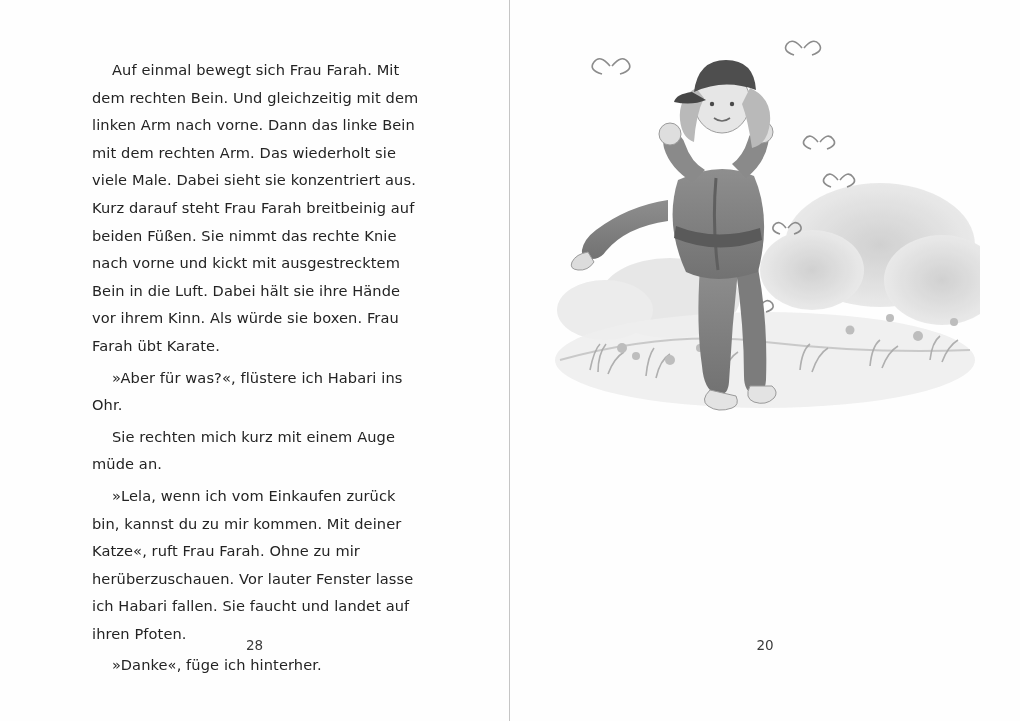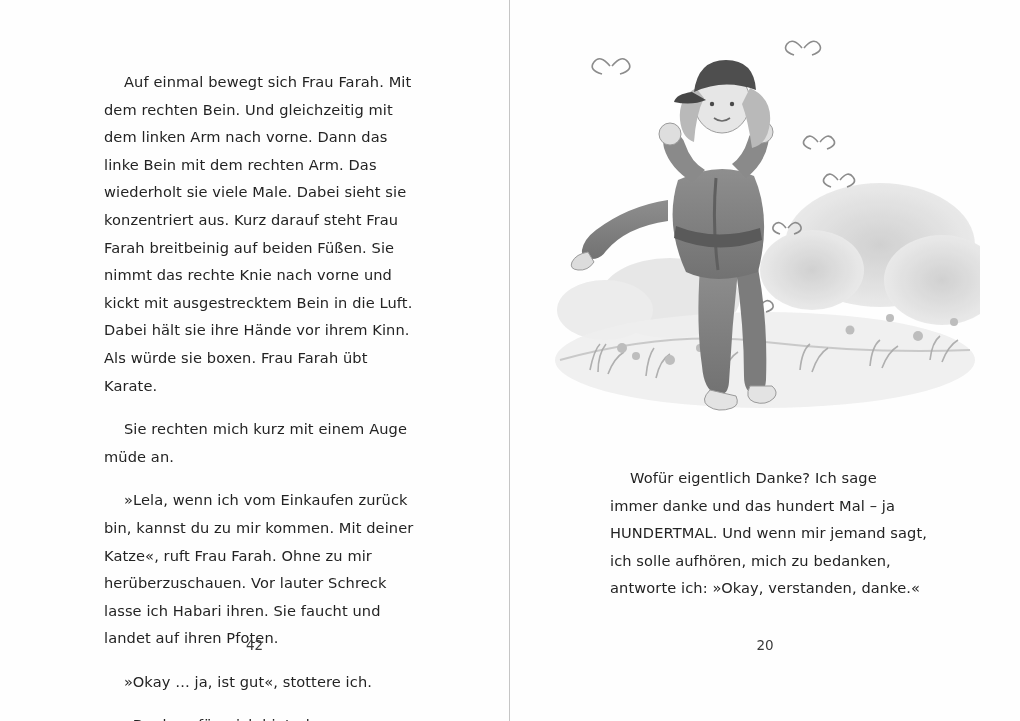--- a/index.html
+++ b/index.html
@@ -48,21 +48,21 @@
     line-height: 27.6px;
     color: #232323;
     letter-spacing: 0.1px;
   }
   .page-right .text-col {
     left: 84px;
     right: 76px;
     top: 448px;
   }
   .para {
-    margin: 16px;
+    margin: 4px;
     text-indent: 20px;
   }
   .para.first {
     text-indent: 20px;
   }
   .folio {
     position: absolute;
     bottom: 68px;
     width: 100%;
     text-align: center;
@@ -84,26 +84,26 @@
   }
 </style>
 </head>
 <body>
 
 <div class="spread">
 
   <div class="page page-left">
     <div class="text-col">
       <p class="para first">Auf einmal bewegt sich Frau Farah. Mit dem rechten Bein. Und gleichzeitig mit dem linken Arm nach vorne. Dann das linke Bein mit dem rechten Arm. Das wiederholt sie viele Male. Dabei sieht sie konzentriert aus. Kurz darauf steht Frau Farah breitbeinig auf beiden Füßen. Sie nimmt das rechte Knie nach vorne und kickt mit ausgestrecktem Bein in die Luft. Dabei hält sie ihre Hände vor ihrem Kinn. Als würde sie boxen. Frau Farah übt Karate.</p>
+      <p class="para">»Aber für was?«, flüstere ich Habari ins Ohr.</p>
       <p class="para">Sie rechten mich kurz mit einem Auge müde an.</p>
-      <p class="para">»Lela, wenn ich vom Einkaufen zurück bin, kannst du zu mir kommen. Mit deiner Katze«, ruft Frau Farah. Ohne zu mir herüberzuschauen. Vor lauter Schreck lasse ich Habari ihren. Sie faucht und landet auf ihren Pfoten.</p>
-      <p class="para">»Okay … ja, ist gut«, stottere ich.</p>
+      <p class="para">»Lela, wenn ich vom Einkaufen zurück bin, kannst du zu mir kommen. Mit deiner Katze«, ruft Frau Farah. Ohne zu mir herüberzuschauen. Vor lauter Fenster lasse ich Habari fallen. Sie faucht und landet auf ihren Pfoten.</p>
       <p class="para">»Danke«, füge ich hinterher.</p>
     </div>
-    <div class="folio">42</div>
+    <div class="folio">28</div>
   </div>
 
   <div class="gutter-shadow"></div>
 
   <div class="page page-right">
 
     <div class="illustration">
       <svg viewBox="0 0 430 390" xmlns="http://www.w3.org/2000/svg">
         <defs>
           <radialGradient id="bushGrad" cx="50%" cy="50%" r="50%">
@@ -197,19 +197,16 @@
           <path d="M144 62 q4 -32 32 -32 q28 0 30 30 q-32 -12 -62 2 Z" fill="#4e4e4e"></path>
           <path d="M142 62 q-16 2 -18 10 q18 4 32 -2 Z" fill="#464646"></path>
 
           <circle cx="162" cy="74" r="2.2" fill="#4a4a4a"></circle>
           <circle cx="182" cy="74" r="2.2" fill="#4a4a4a"></circle>
           <path d="M164 88 q8 6 16 0" stroke="#6a6a6a" stroke-width="1.6" fill="none"></path>
         </g>
       </svg>
     </div>
 
-    <div class="text-col">
-      <p class="para first">Wofür eigentlich Danke? Ich sage immer danke und das hundert Mal – ja HUNDERTMAL. Und wenn mir jemand sagt, ich solle aufhören, mich zu bedanken, antworte ich: »Okay, verstanden, danke.«</p>
-    </div>
     <div class="folio">20</div>
   </div>
 
 </div>
 
 </body></html>

